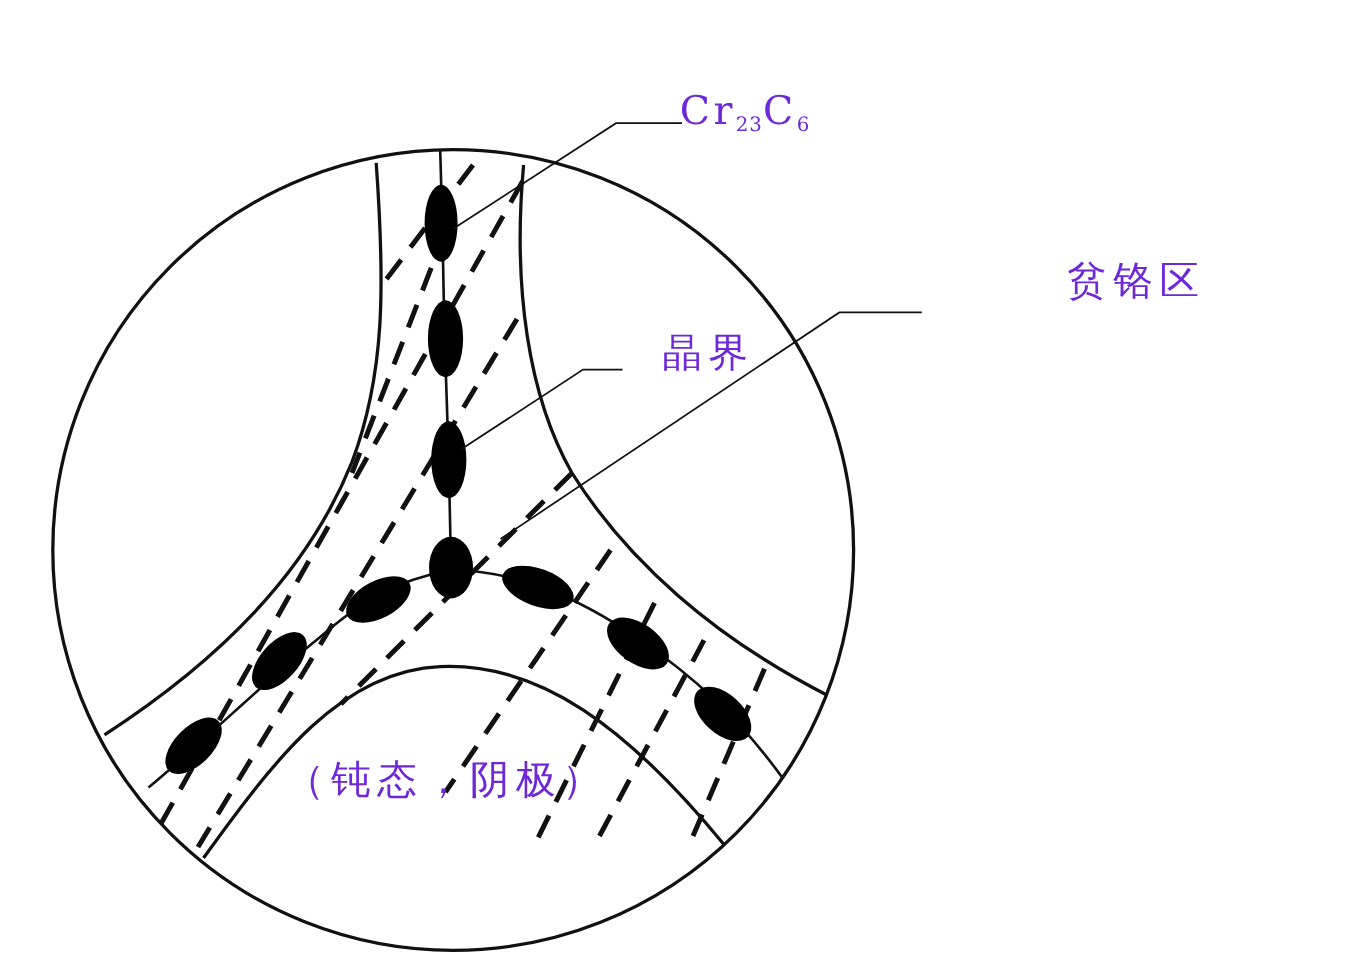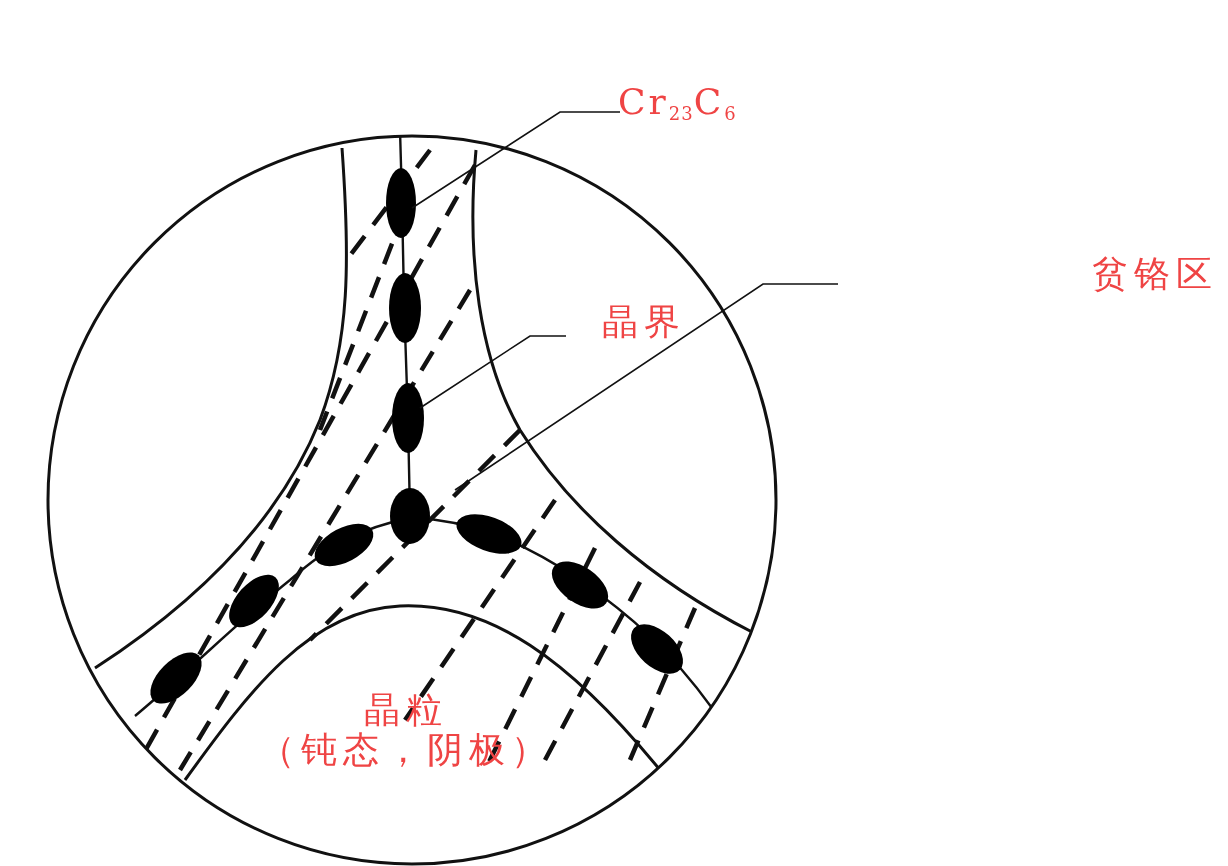--- a/index.html
+++ b/index.html
@@ -16,21 +16,21 @@
     }
     #diagram {
       position: absolute;
       left: 0;
       top: 0;
       width: 1228px;
       height: 866px;
     }
     .label {
       position: absolute;
-      color: #ef4444;
+      color: #6d28d9;
       font-family: "DejaVu Serif", "Liberation Serif", serif;
       white-space: nowrap;
       line-height: 1.1;
     }
     .label-big {
       font-size: 36px;
       letter-spacing: 6px;
     }
     .label-formula {
       font-size: 36px;
@@ -101,20 +101,19 @@
   <polyline class="thin" points="420,408 530,336 566,336"></polyline>
   <polyline class="thin" points="455,490 763,284 838,284"></polyline>
 </svg>
 
 <div class="label label-formula" style="left:618px; top:82px;">
   <span>Cr</span><sub>23</sub><span>C</span><sub>6</sub>
 </div>
 
 <div class="label label-big" style="left:602px; top:302px;">晶界</div>
 
-<div class="label label-big center-text" style="left:848px; top:254px; width:370px;text-align:right;">
+<div class="label label-big center-text" style="left:848px; top:236px; width:370px;">
   <div>贫铬区</div>
 </div>
 
 <div class="label label-big center-text" style="left:236px; top:690px; width:340px;">
-  <div>晶粒</div>
   <div>（钝态，阴极）</div>
 </div>
 
 </body></html>

